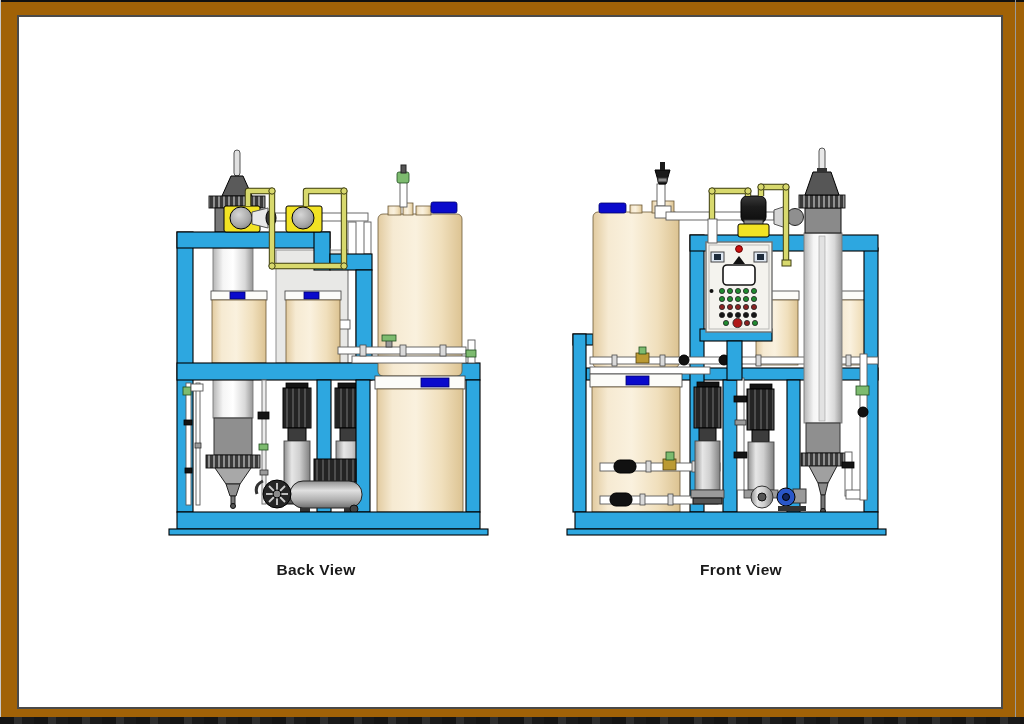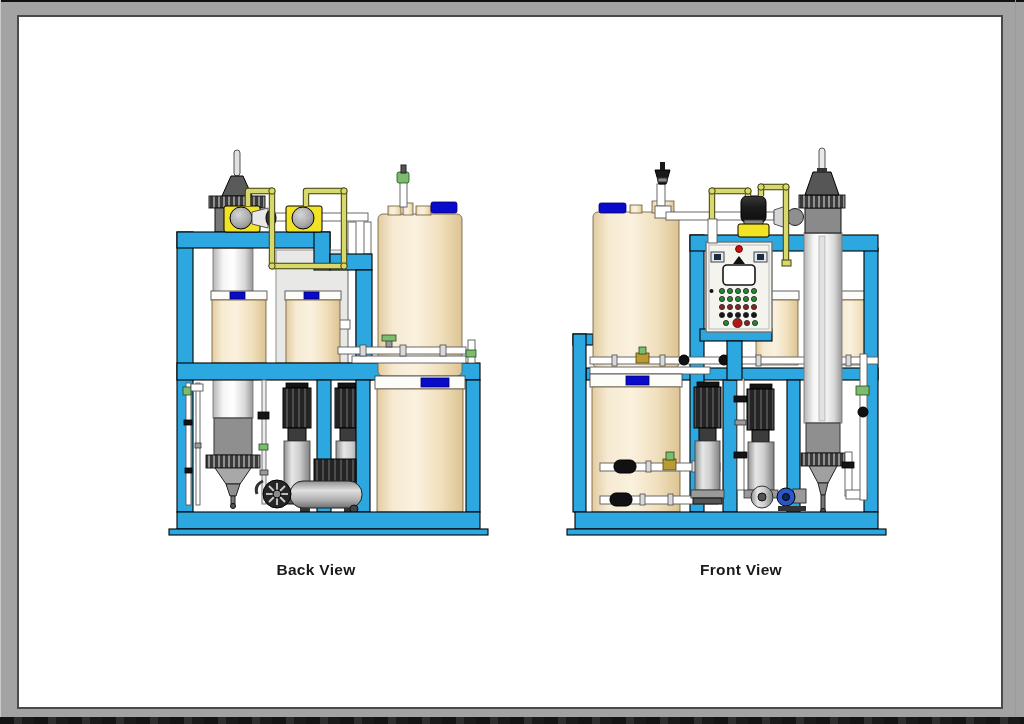--- a/index.html
+++ b/index.html
@@ -1,16 +1,16 @@
 <!DOCTYPE html>
 <html style="--frame-blue: #2da7e0; --cap-blue: #0a0acc; --pump-yellow: #f2e324; --tube-yellow: #d8d96d; --tank-cream: #f3e3c3; --panel-face: #f4f3ee; --back-panel-gray: #e8e8e6; --metal-mid: #9a9a9a; --metal-dark: #4a4a4a; --valve-green: #7dbb6f; --valve-brass: #bb9a33; --pump-blue: #2a57c8; --pilot-red: #cc1111; --light-green: #1f8a2f; --light-red: #8a2222; --light-black: #161616; --light-red-large: #b01818;"><head>
 <meta charset="utf-8">
 <style>
   html,body{margin:0;padding:0;background:#e9e9e9;}
-  .page{position:relative;width:1024px;height:724px;background:#a3a3a3;overflow:hidden;
+  .page{position:relative;width:1024px;height:724px;background:#a16207;overflow:hidden;
         font-family:"Liberation Sans",sans-serif;}
   .edge-top{position:absolute;left:0;top:0;width:1024px;height:2px;background:#111;}
   .edge-left{position:absolute;left:0;top:0;width:1px;height:724px;background:#c9c9c9;}
   .edge-right{position:absolute;left:1015px;top:0;width:1px;height:717px;background:#9a9a9a;}
   .bottom-bar{position:absolute;left:0;top:717px;width:1024px;height:7px;
       background:repeating-linear-gradient(90deg,#141414 0 14px,#2e2e2e 14px 22px,#1a1a1a 22px 34px);}
   .sheet-frame{position:absolute;left:17px;top:15px;width:982px;height:690px;
       border:2px solid #4a4a4a;background:#fff;}
   svg.drawing{position:absolute;left:0;top:0;width:1024px;height:724px;}
 

